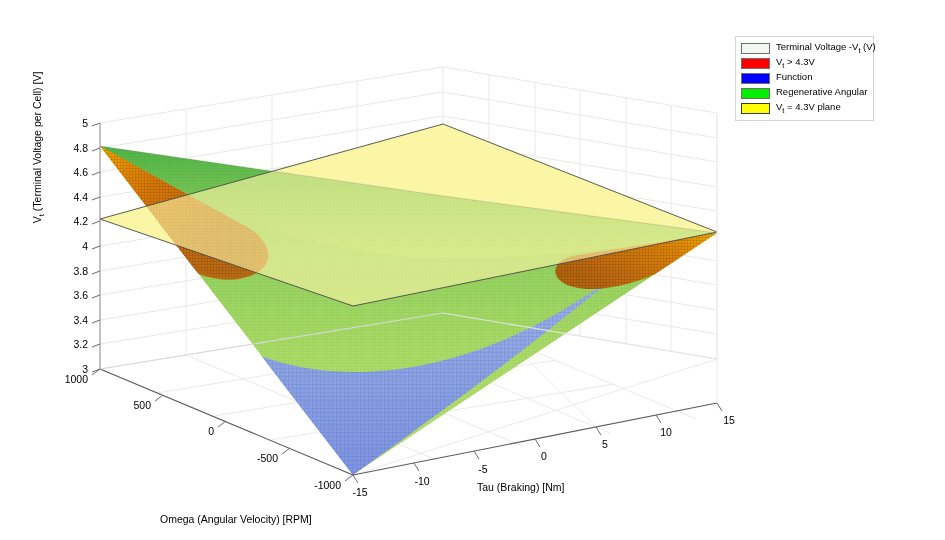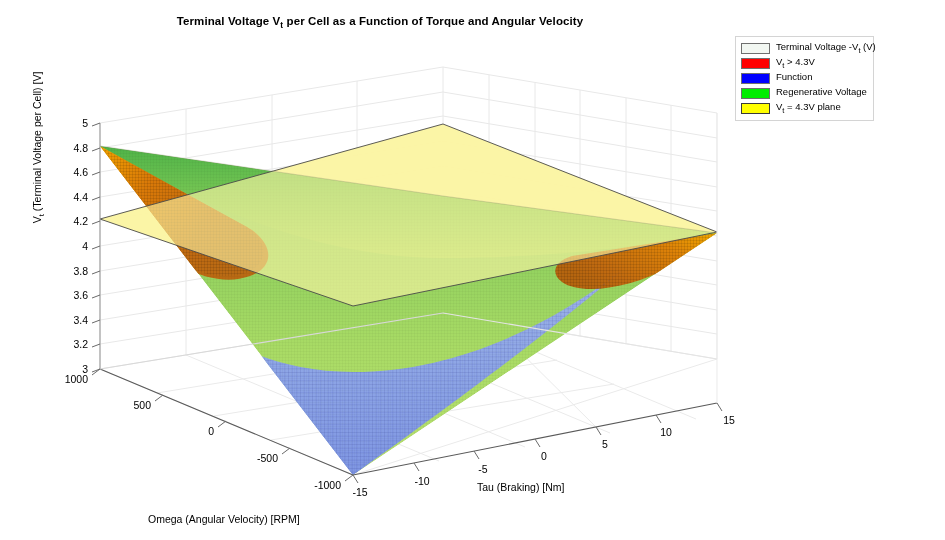--- a/index.html
+++ b/index.html
@@ -32,31 +32,28 @@
   }
   .legtext{font-size:9.5px;line-height:11px;white-space:nowrap;}
   .legtext .sub{font-size:7.5px;vertical-align:-2.5px;}
   .ticklbl{font-size:10.5px;fill:#000;}
 </style>
 </head>
 <body>
 
 <div id="stage">
 
-  <div class="plot-title">
-    <span>Terminal Voltage V</span><span class="sub">t</span><span> per Cell as a Function of Torque and Angular Velocity</span>
-  </div>
 
   <div class="axlabel ylab">
     <span>V</span><span class="sub">t</span><span> (Terminal Voltage per Cell) [V]</span>
   </div>
 
   <div class="axlabel" style="left:477px;top:481px;">Tau (Braking) [Nm]</div>
 
-  <div class="axlabel" style="left:148px;top:513px;">Omega (Angular Velocity) [RPM]</div>
+  <div class="axlabel" style="left:160px;top:513px;">Omega (Angular Velocity) [RPM]</div>
 
   <svg width="945" height="540" style="position:absolute;left:0;top:0;">
     <defs>
 
       <linearGradient id="gOrangeL" x1="0" y1="0" x2="1" y2="0.45">
         <stop offset="0" stop-color="#f0a000"></stop>
         <stop offset="0.35" stop-color="#d97908"></stop>
         <stop offset="0.75" stop-color="#c06a10"></stop>
         <stop offset="1" stop-color="#b96a14"></stop>
       </linearGradient>
@@ -301,21 +298,21 @@
       <span class="legtext"><span>V</span><span class="sub">t</span><span> &gt; 4.3V</span></span>
     </div>
 
     <div class="legrow">
       <span class="legswatch" style="background:#0000ff;"></span>
       <span class="legtext"><span>Function</span><span class="sub"></span><span></span></span>
     </div>
 
     <div class="legrow">
       <span class="legswatch" style="background:#00ee00;"></span>
-      <span class="legtext"><span>Regenerative Voltage</span><span class="sub"></span><span></span></span>
+      <span class="legtext"><span>Regenerative Angular</span><span class="sub"></span><span></span></span>
     </div>
 
     <div class="legrow">
       <span class="legswatch" style="background:#ffff00;border-color:#3a3a3a;"></span>
       <span class="legtext"><span>V</span><span class="sub">t</span><span> = 4.3V plane</span></span>
     </div>
   </div>
 
 </div>
 

